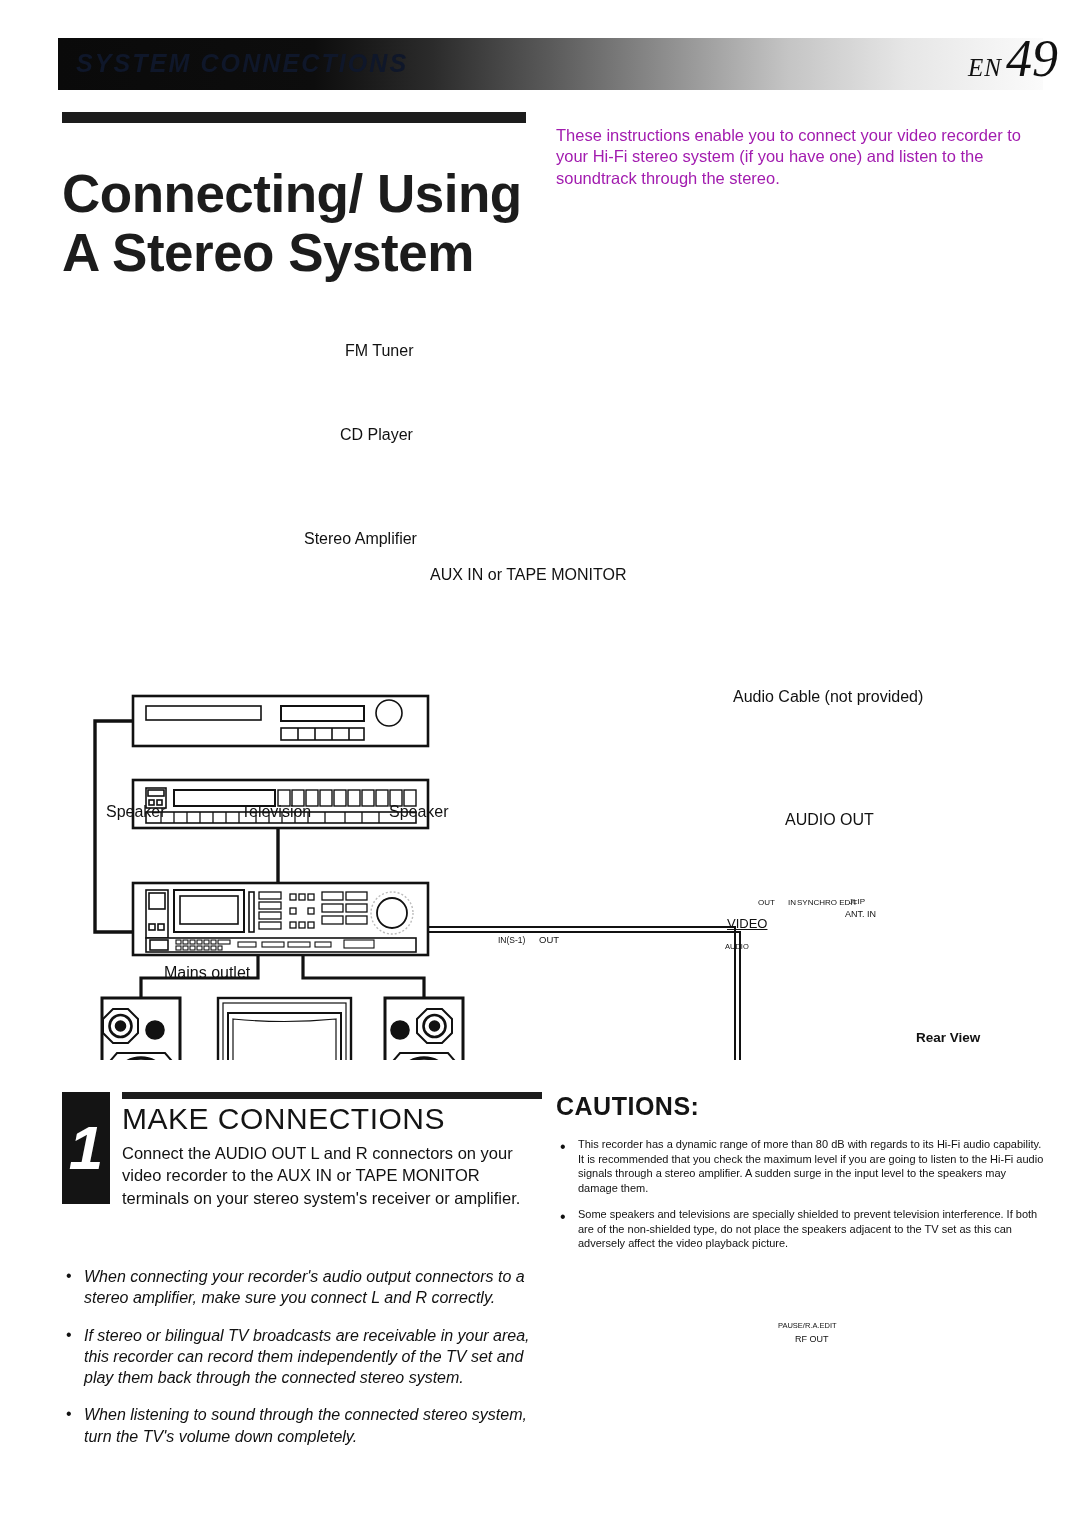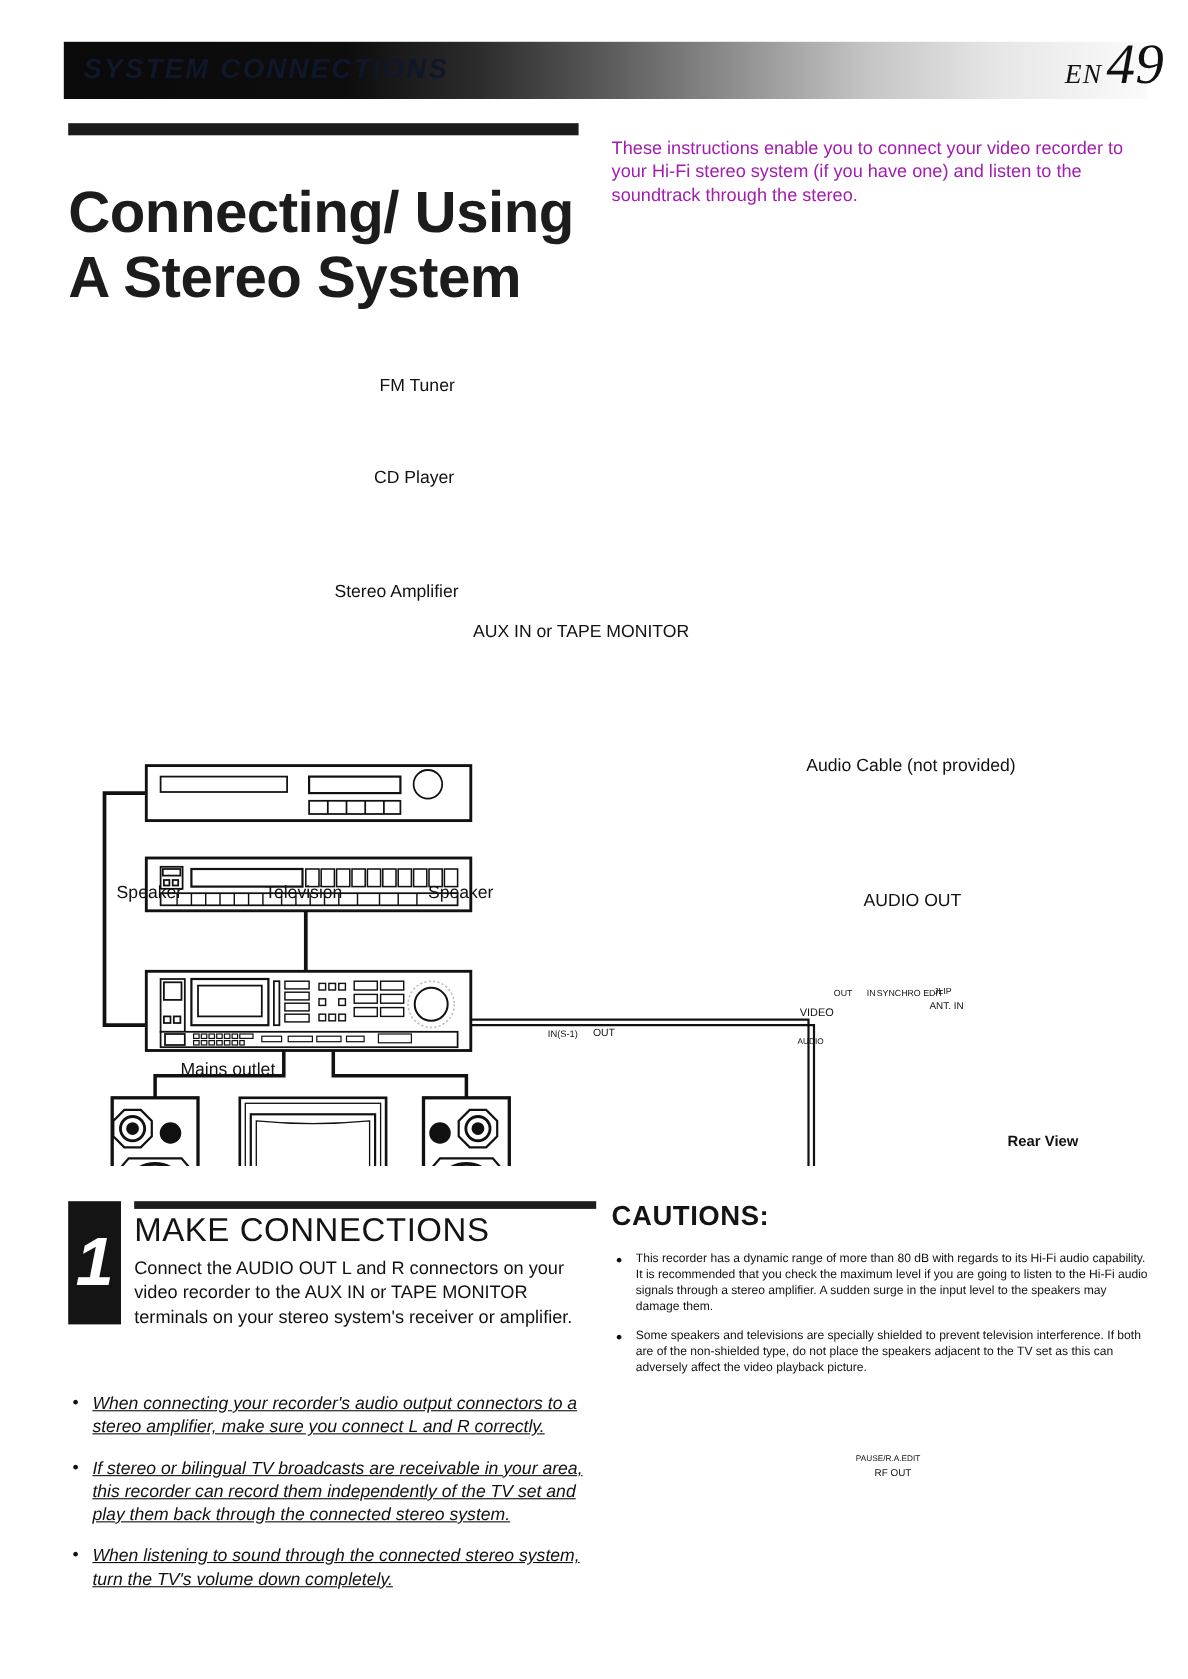--- a/index.html
+++ b/index.html
@@ -145,21 +145,21 @@
     margin: 0 0 4px 0;
     color: #141414;
   }
   .note-item, .caution-item {
     position: relative;
     padding-left: 22px;
     margin-bottom: 2px;
     font-size: 16px;
     line-height: 1.33;
   }
-  .note-item { font-style: italic; text-decoration: underline; }
+  .note-item { font-style: italic; }
   .note-item::before, .caution-item::before {
     content: "\2022";
     position: absolute;
     left: 4px; top: -1px;
     font-style: normal;
     font-size: 16px;
   }
 
   
   #cautions-block { position: absolute; left: 556px; top: 1092px; width: 492px; }
@@ -533,21 +533,21 @@
   <span class="diag-label" style="left:785px; top:481px;">AUDIO OUT</span>
   <span class="diag-label" style="left:106px; top:473px;">Speaker</span>
   <span class="diag-label" style="left:241px; top:473px;">Television</span>
   <span class="diag-label" style="left:389px; top:473px;">Speaker</span>
   <span class="diag-label" style="left:164px; top:634px;">Mains outlet</span>
   <span class="diag-label bold" style="left:916px; top:700px;">Rear View</span>
 
   <span class="diag-label" style="left:498px; top:605px; font-size:8.5px;">IN(S-1)</span>
   <span class="diag-label" style="left:539px; top:604px; font-size:9.5px;">OUT</span>
   <span class="diag-label" style="left:518px; top:624px; font-size:9.5px; color:#fff;">S  VIDEO</span>
-  <span class="diag-label" style="left:727px; top:586px; font-size:10px;">VIDEO</span>
+  <span class="diag-label" style="left:727px; top:586px; font-size:13px;text-decoration:underline;">VIDEO</span>
   <span class="diag-label" style="left:725px; top:612px; font-size:7.5px;">AUDIO</span>
   <span class="diag-label" style="left:758px; top:568px; font-size:8px;">OUT</span>
   <span class="diag-label" style="left:788px; top:568px; font-size:8px;">IN</span>
   <span class="diag-label" style="left:797px; top:568px; font-size:8px;">SYNCHRO EDIT</span>
   <span class="diag-label" style="left:849px; top:567px; font-size:8px;">JLIP</span>
   <span class="diag-label" style="left:845px; top:579px; font-size:9px;">ANT.  IN</span>
   <span class="diag-label" style="left:778px; top:991px; font-size:7.5px;">PAUSE/R.A.EDIT</span>
   <span class="diag-label" style="left:795px; top:1004px; font-size:9px;">RF OUT</span>
 </div>
 

